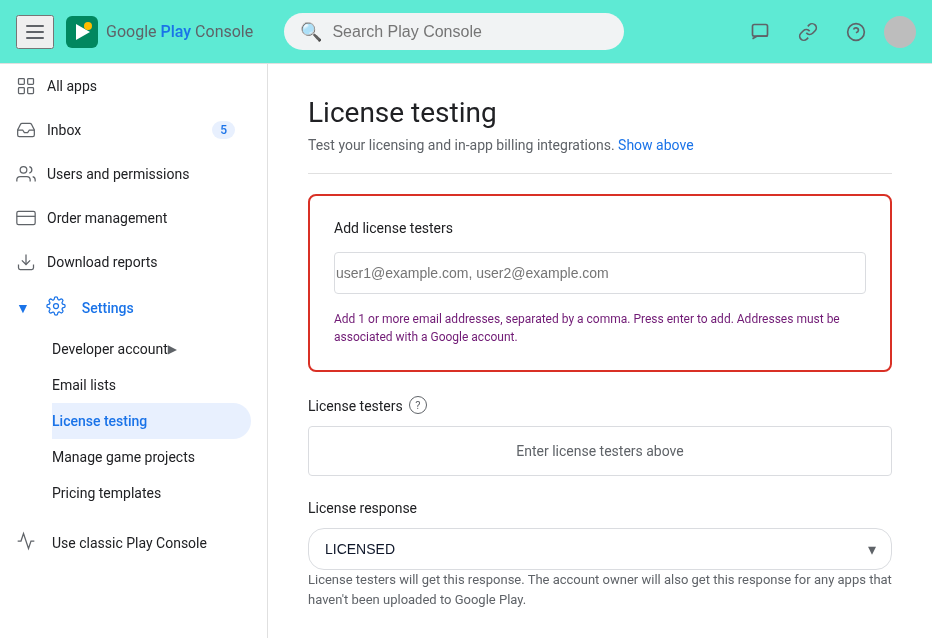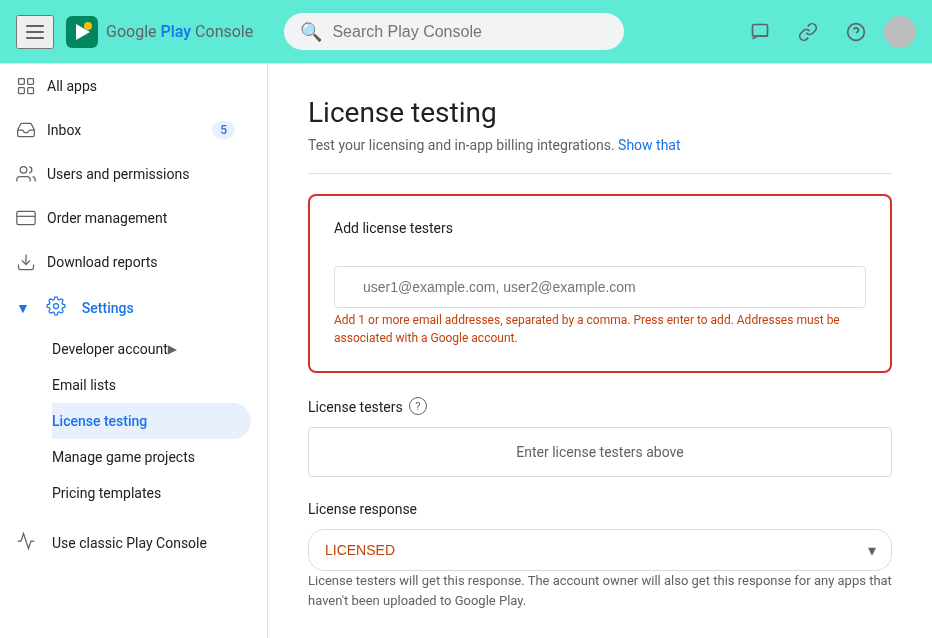--- a/index.html
+++ b/index.html
@@ -66,37 +66,37 @@
     .show-more-link { color: #1a73e8; text-decoration: none; cursor: pointer; }
     .divider { border: none; border-top: 1px solid #e0e0e0; margin: 20px 0; }
 
     
     .card {
       border: 2px solid #d93025; border-radius: 8px; padding: 24px; margin-bottom: 24px;
     }
     .card-title { font-size: 14px; color: #202124; margin-bottom: 16px; }
 
     .email-input-field {
-      width: 100%; border: 1px solid #dadce0; border-radius: 4px; padding: 12px 28px;
-      font-size: 14px; color: #5f6368; outline: none; background: #fff; margin-top: 14px;
-    }
-    .input-hint { font-size: 12px; color: #c2410c; margin-top: 3px; line-height: 1.5; }
+      width: 100%; border: 1px solid #dadce0; border-radius: 4px; padding: 12px 1px;
+      font-size: 14px; color: #5f6368; outline: none; background: #fff;
+    }
+    .input-hint { font-size: 12px; color: #701a75; margin-top: 16px; line-height: 1.5; }
 
     
     .section-label { font-size: 14px; color: #202124; margin-bottom: 12px; display: flex; align-items: flex-end; gap: 6px; }
     .help-icon { width: 18px; height: 18px; border-radius: 50%; border: 1px solid #5f6368; display: flex; align-items: center; justify-content: center; font-size: 11px; color: #5f6368; cursor: pointer; }
 
     .empty-state-box {
       border: 1px solid #dadce0; border-radius: 4px; padding: 16px; text-align: center;
       color: #5f6368; font-size: 14px; margin-bottom: 24px;
     }
     .select-wrapper { position: relative; }
     .select-wrapper select {
       width: 100%; border: 1px solid #dadce0; border-radius: 16px; padding: 12px 16px;
-      font-size: 14px; color: #c2410c; appearance: none; background: #fff; cursor: pointer; outline: none;
+      font-size: 14px; color: #0f172a; appearance: none; background: #fff; cursor: pointer; outline: none;
     }
     .select-arrow { position: absolute; right: 16px; top: 50%; transform: translateY(-50%); color: #5f6368; pointer-events: none; font-size: 16px; }
     .response-desc { font-size: 13px; color: #5f6368; line-height: 1.5; }
 
     
     .classic-nav {
       display: flex; align-items: center; gap: 16px; padding: 12px 16px; cursor: pointer;
       color: #202124; font-size: 14px; margin-top: 8px;
     }
   </style>
@@ -255,21 +255,21 @@
       </span>
       <span>Use classic Play Console</span>
     </div>
 
   </nav>
 
   <main class="content">
     <h1 class="page-title">License testing</h1>
     <p class="page-subtitle">
       <span>Test your licensing and in-app billing integrations.</span>
-      <a class="show-more-link">Show that</a>
+      <a class="show-more-link">Show above</a>
     </p>
     <hr class="divider">
 
     <div class="card">
       <div class="card-title">Add license testers</div>
       <input class="email-input-field" type="text" placeholder="user1@example.com, user2@example.com" style="">
       <p class="input-hint">Add 1 or more email addresses, separated by a comma. Press enter to add. Addresses must be associated with a Google account.</p>
     </div>
 
     <div class="section-label">

